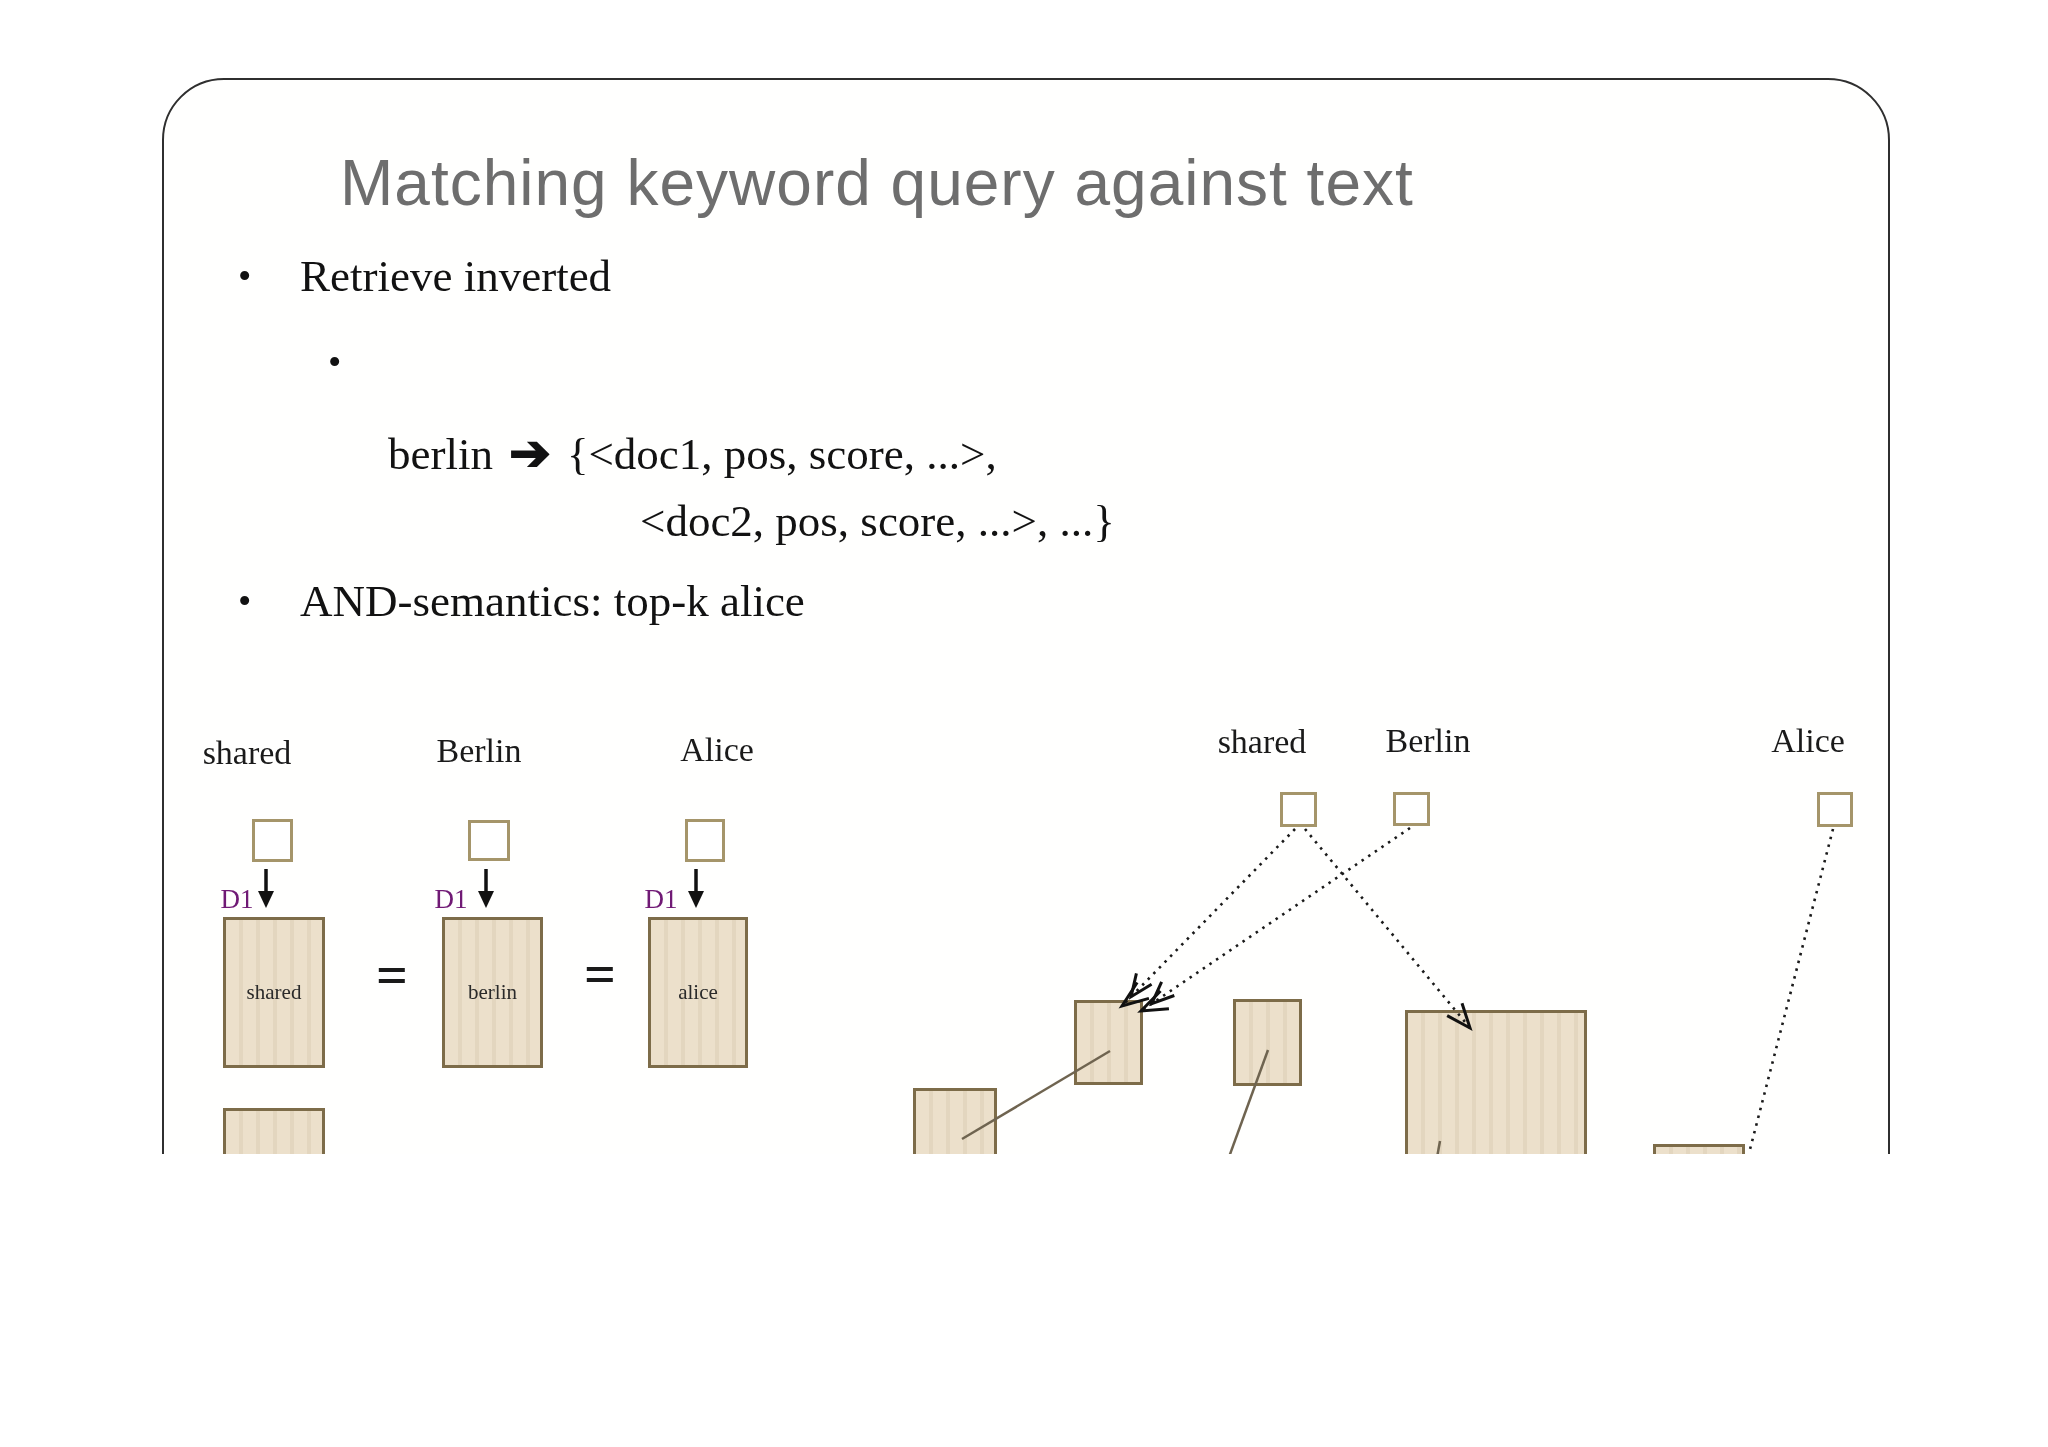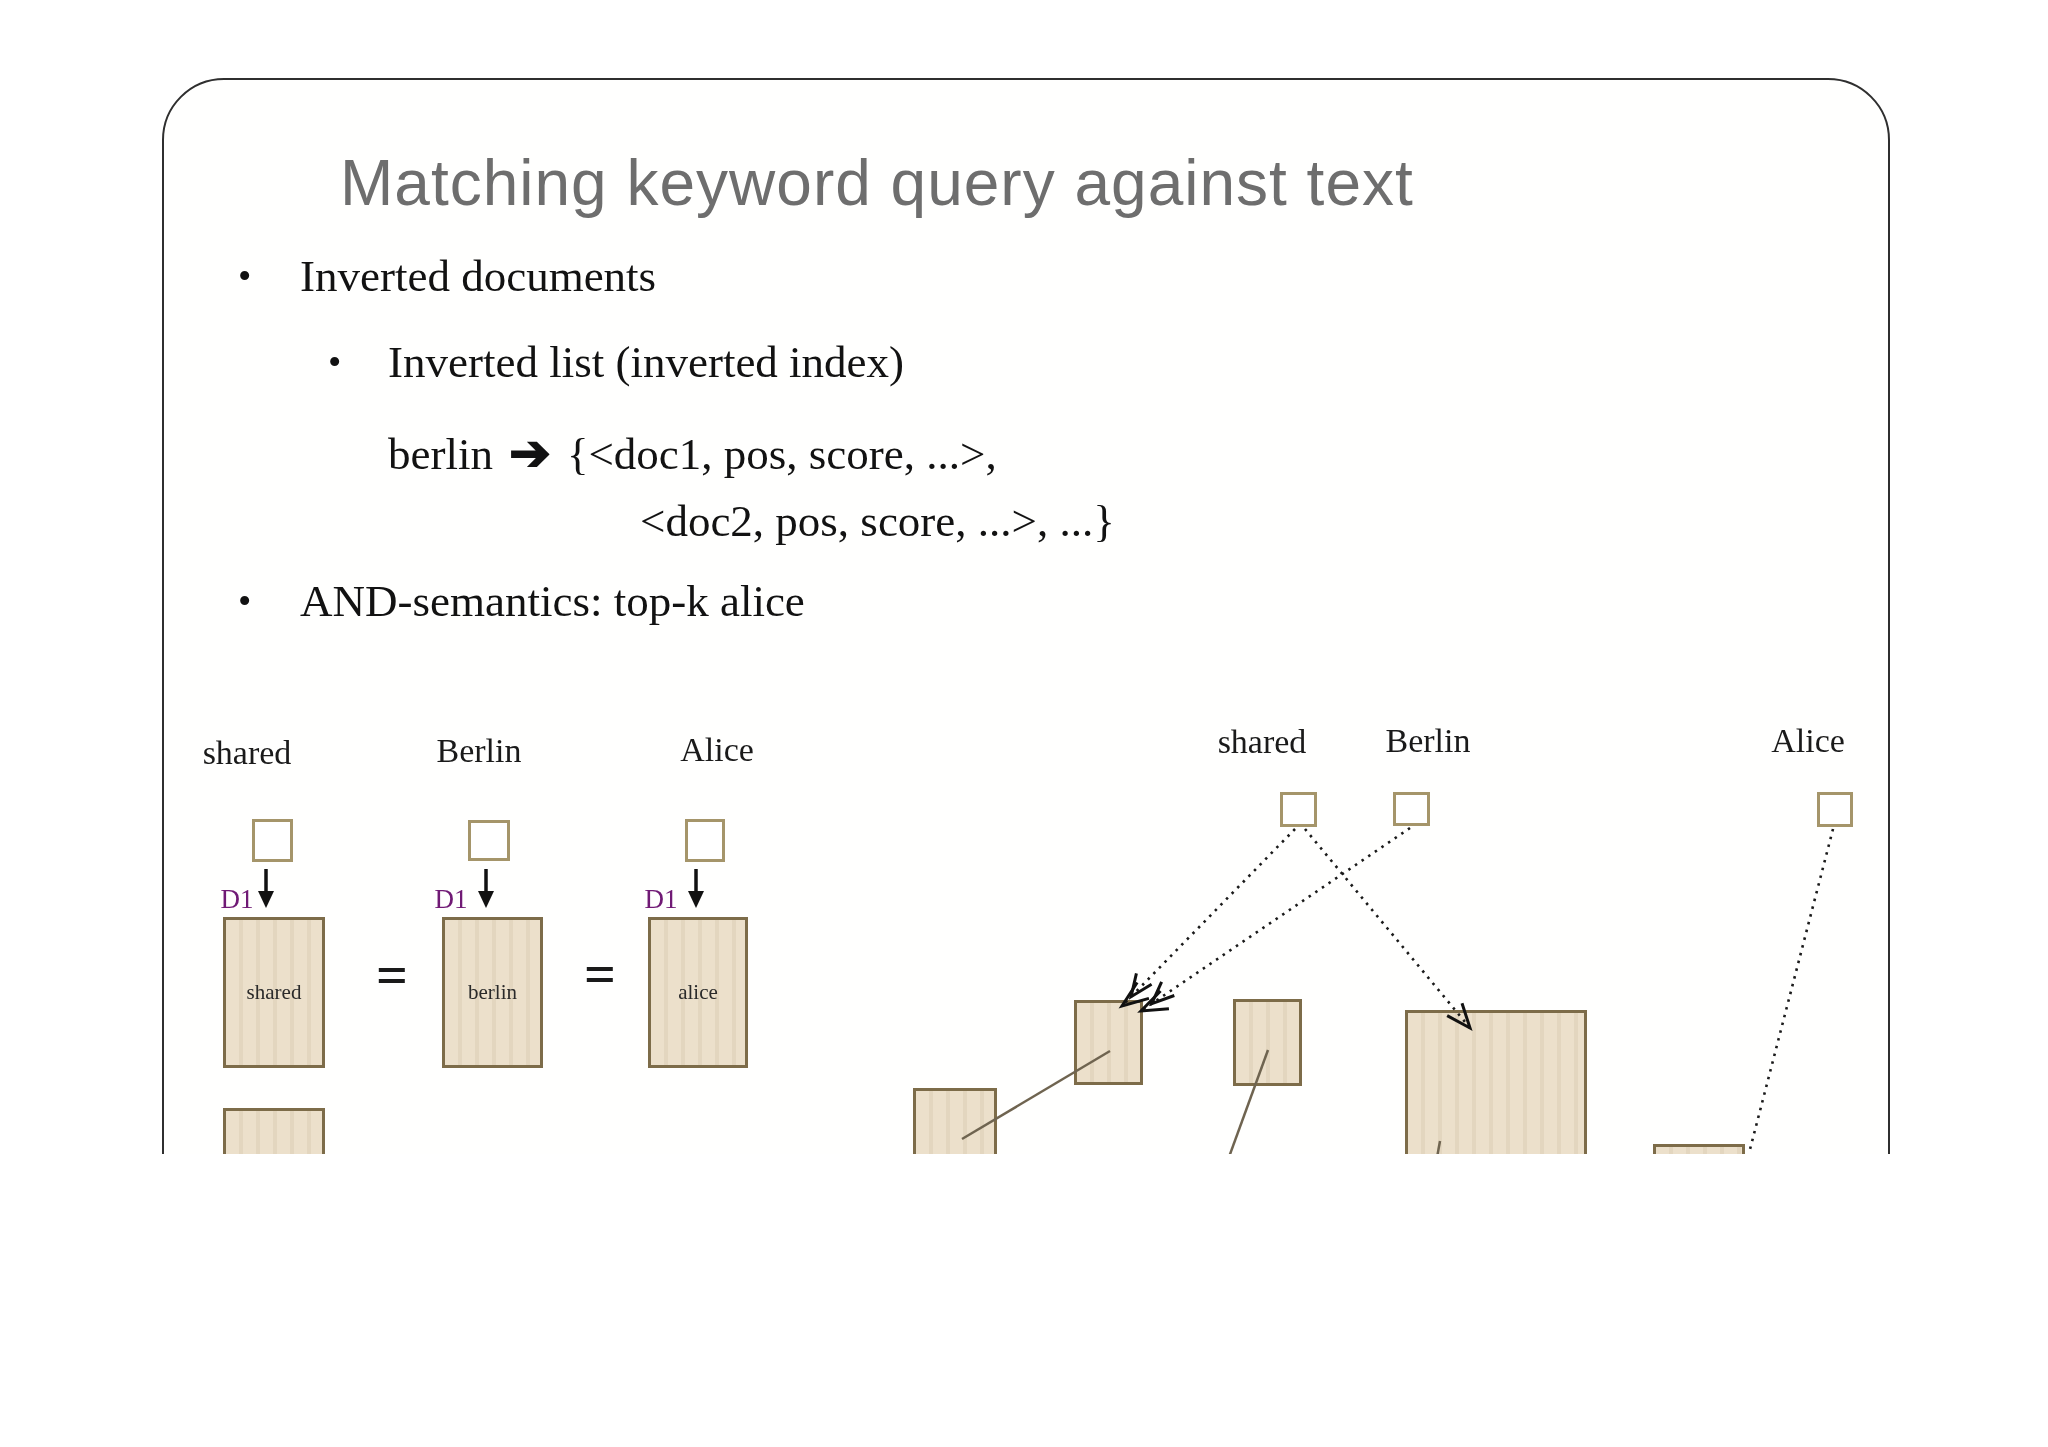--- a/index.html
+++ b/index.html
@@ -30,24 +30,23 @@
 </head>
 <body>
 
 <div class="page">
 
   <div class="slide-card"></div>
 
   <div class="slide-title">Matching keyword query against text</div>
 
   <span class="dot" style="left:238px;top:254px;">•</span>
-  <div class="tline" style="left:300px;top:250px;">Inverted documents</div>
+  <div class="tline" style="left:300px;top:250px;">Retrieve inverted</div>
 
   <span class="dot" style="left:328px;top:340px;">•</span>
-  <div class="tline" style="left:388px;top:336px;">Inverted list (inverted index)</div>
 
   <div class="tline" style="left:388px;top:423px;">
     <span>berlin</span><span class="kw-arrow">➔</span><span>{&lt;doc1, pos, score, ...&gt;,</span>
   </div>
   <div class="tline" style="left:640px;top:495px;">&lt;doc2, pos, score, ...&gt;, ...}</div>
 
   <span class="dot" style="left:238px;top:579px;">•</span>
   <div class="tline" style="left:300px;top:575px;">AND-semantics: top-k alice</div>
 
   <div id="diagram-layer">

